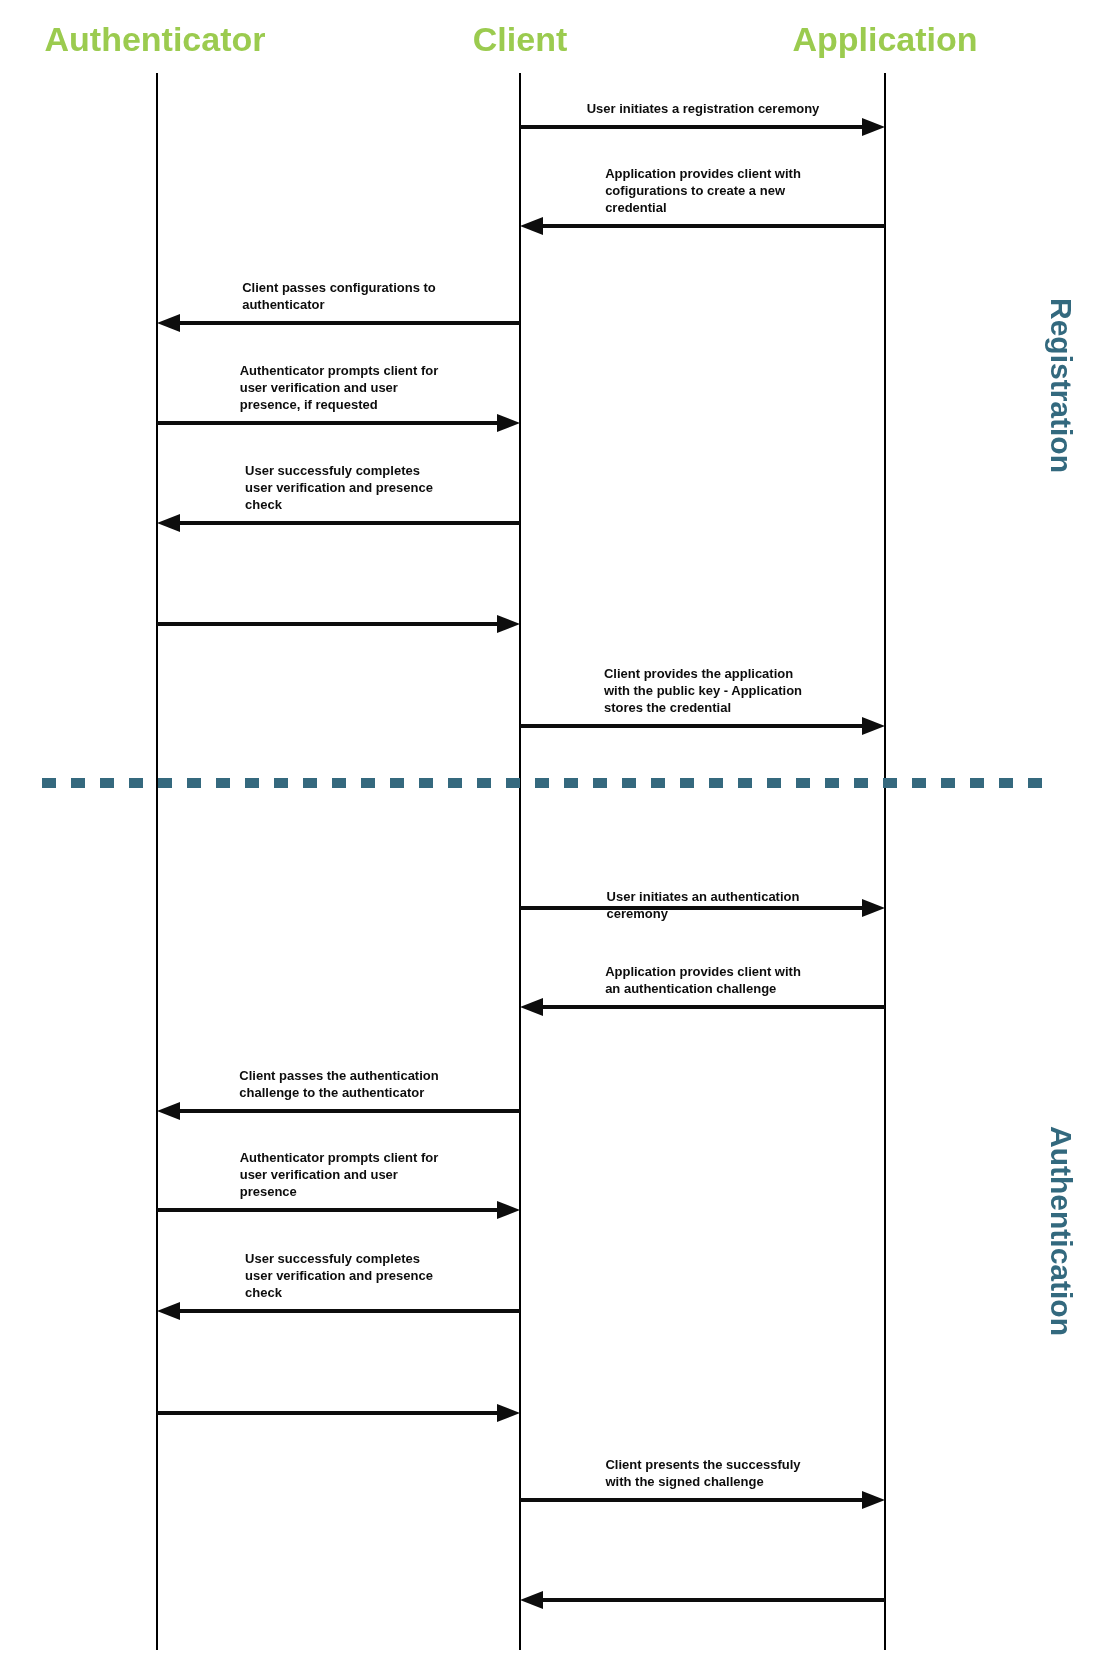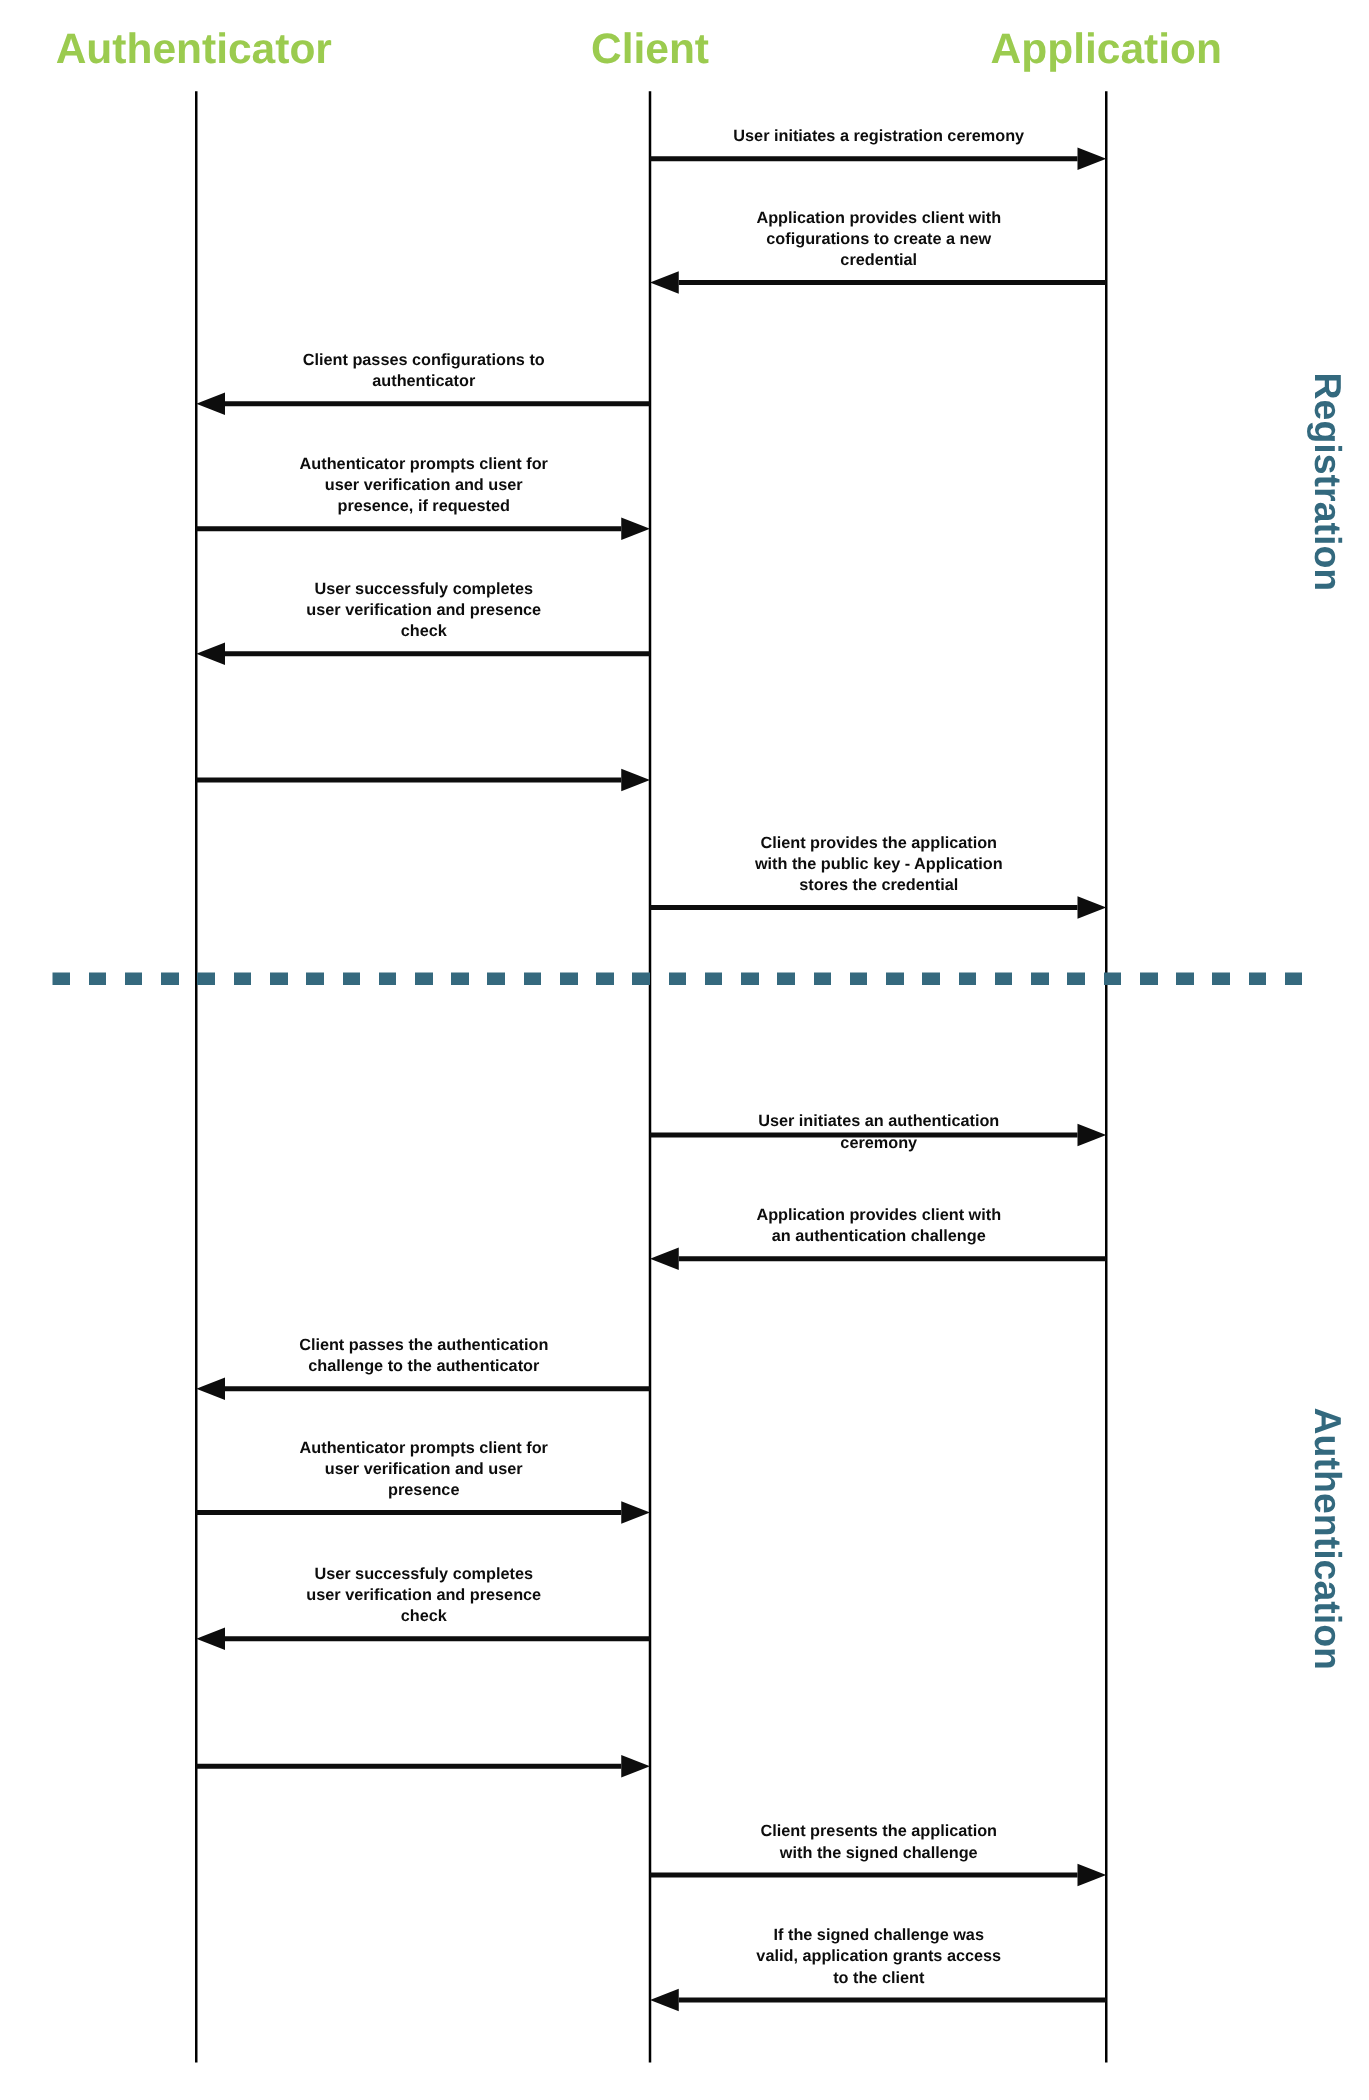--- a/index.html
+++ b/index.html
@@ -28,21 +28,21 @@
     background: #000000;
   }
   .msg-label {
     position: absolute;
     transform: translateX(-50%);
     font-size: 13px;
     line-height: 17px;
     font-weight: bold;
     color: #0d0d0d;
     white-space: pre-line;
-    text-align: center;
+    text-align: left;
   }
   .arrow {
     position: absolute;
     height: 4px;
     background: #0d0d0d;
   }
   .arrow.right::after {
     content: "";
     position: absolute;
     left: 100%;
@@ -143,25 +143,22 @@
 presence</div>
   <div class="arrow right" style="left:157px; width:340px; top:1208px"></div>
 
   <div class="msg-label" style="left:339px; top:1250px">User successfuly completes
 user verification and presence
 check</div>
   <div class="arrow left" style="left:180px; width:340px; top:1309px"></div>
 
   <div class="arrow right" style="left:157px; width:340px; top:1411px"></div>
 
-  <div class="msg-label" style="left:703px; top:1456px">Client presents the application
+  <div class="msg-label" style="left:703px; top:1456px">Client presents the successfuly
 with the signed challenge</div>
   <div class="arrow right" style="left:520px; width:342px; top:1498px"></div>
 
-  <div class="msg-label" style="left:703px; top:1539px">If the signed challenge was
-valid, application grants access
-to the client</div>
   <div class="arrow left" style="left:543px; width:342px; top:1598px"></div>
 
   <div class="section-label" style="top:298px">Registration</div>
   <div class="section-label" style="top:1126px">Authentication</div>
 
 </div>
 
 </body></html>

